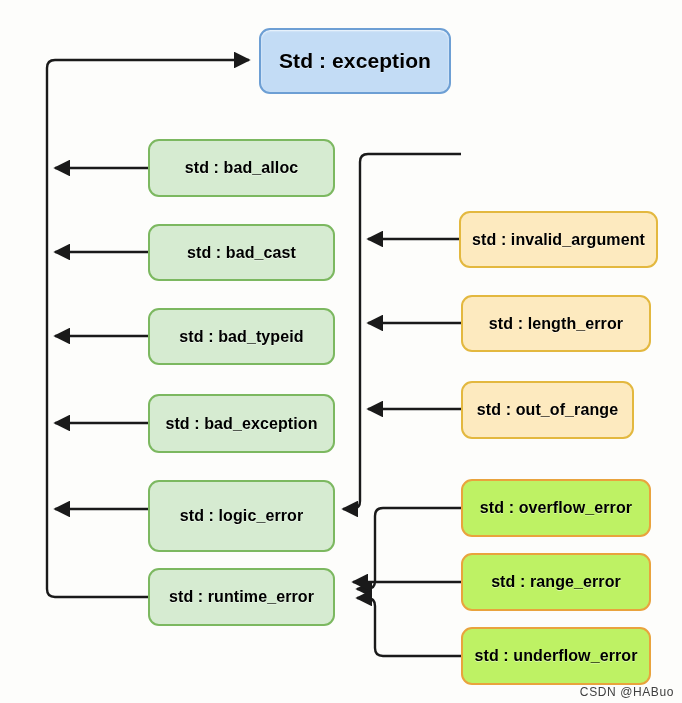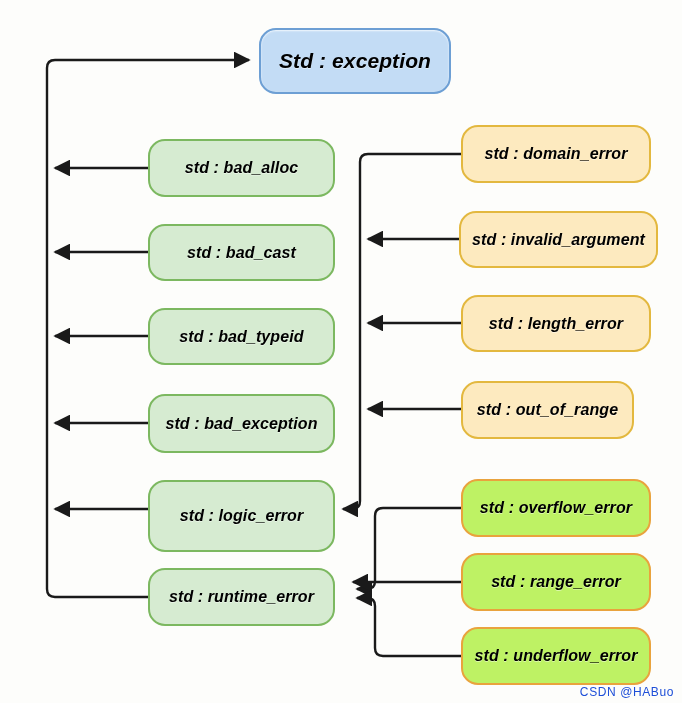--- a/index.html
+++ b/index.html
@@ -29,30 +29,29 @@
     width: 682px;
     height: 703px;
     pointer-events: none;
   }
   .node {
     position: absolute;
     box-sizing: border-box;
     display: flex;
     align-items: center;
     justify-content: center;
-    border-radius: 17px;
+    border-radius: 11px;
     border-width: 2px;
     border-style: solid;
     text-align: center;
     line-height: 1.1;
     font-weight: bold;
     color: #000000;
     letter-spacing: 0.1px;
     text-shadow: 0 1px 0 rgba(255,255,255,0.45);
-    font-style: italic;
   }
   .node-root {
     background: #c3dcf5;
     border-color: #6d9fd4;
     font-size: 21px;
     box-shadow: inset 0 1px 2px rgba(255,255,255,0.8);
   }
   .node-green {
     background: #d6ebd1;
     border-color: #7cb860;
@@ -66,21 +65,21 @@
   .node-orange {
     background: #bef264;
     border-color: #e9a33d;
     font-size: 16px;
   }
   .watermark {
     position: absolute;
     right: 8px;
     bottom: 4px;
     font-size: 12px;
-    color: #1d4ed8;
+    color: #404040;
     font-family: "Liberation Sans", sans-serif;
     letter-spacing: 0.6px;
     user-select: none;
   }
 </style>
 </head>
 <body>
 
 <div id="diagram">
 
@@ -130,23 +129,20 @@
   <div class="node node-green" style="left:148px; top:308px; width:187px; height:57px;">
     <span>std : bad_typeid</span>
   </div>
   <div class="node node-green" style="left:148px; top:480px; width:187px; height:72px;">
     <span>std : logic_error</span>
   </div>
   <div class="node node-green" style="left:148px; top:568px; width:187px; height:58px;">
     <span>std : runtime_error</span>
   </div>
 
-  <div class="node node-yellow" style="left:461px; top:125px; width:190px; height:58px;">
-    <span>std : domain_error</span>
-  </div>
   <div class="node node-yellow" style="left:459px; top:211px; width:199px; height:57px;">
     <span>std : invalid_argument</span>
   </div>
   <div class="node node-yellow" style="left:461px; top:295px; width:190px; height:57px;">
     <span>std : length_error</span>
   </div>
   <div class="node node-yellow" style="left:461px; top:381px; width:173px; height:58px;">
     <span>std : out_of_range</span>
   </div>
 

